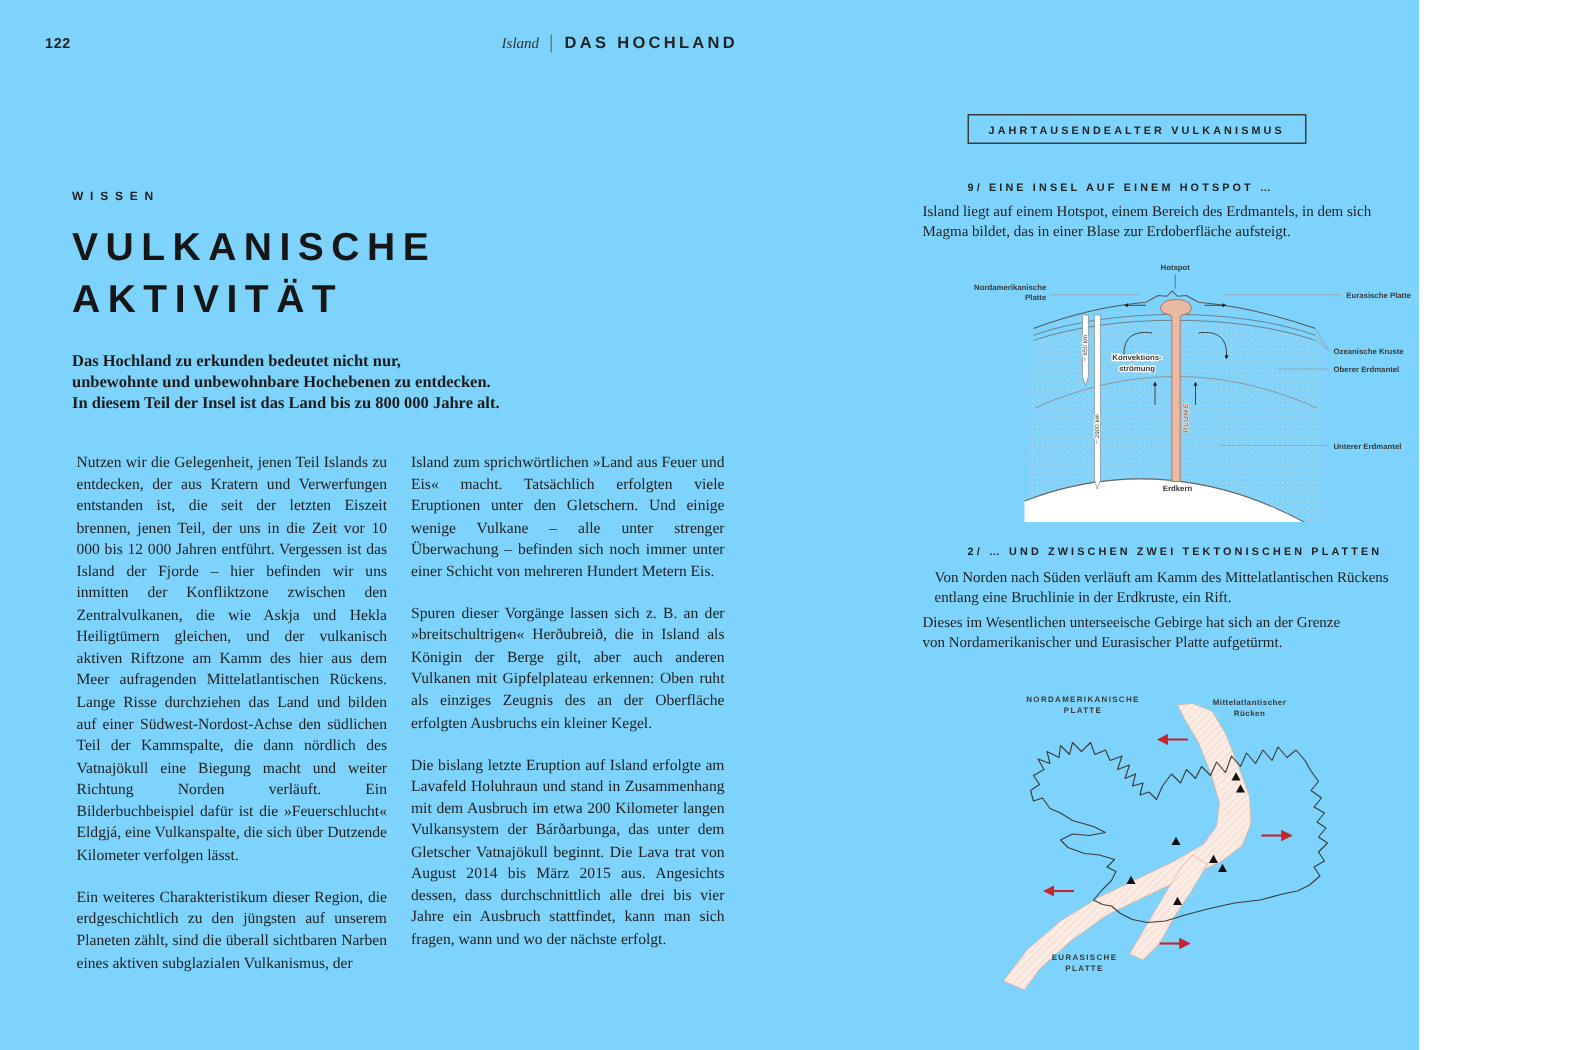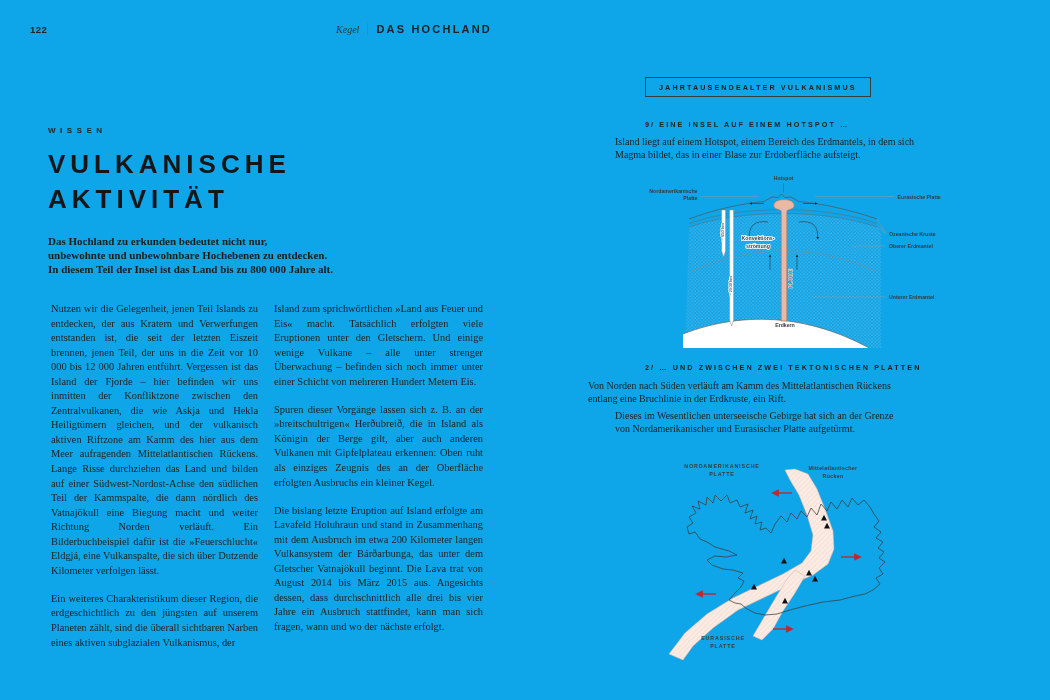--- a/index.html
+++ b/index.html
@@ -1,16 +1,16 @@
 <!DOCTYPE html>
 <html lang="de"><head>
 <meta charset="utf-8">
 <style>
   html,body{margin:0;padding:0;background:#fff;}
-  .spread{position:relative;width:1050px;height:700px;background:#0ea5e9;overflow:hidden;
+  .spread{position:relative;width:946px;height:700px;background:#7dd3fc;overflow:hidden;
           font-family:"Liberation Serif",serif;color:#1d1d1b;}
   .abs{position:absolute;}
   .center{text-align:left;}
 
   
   .pagenum{left:30px;top:24px;font-family:"Liberation Sans",sans-serif;font-weight:bold;
            font-size:9.5px;letter-spacing:.5px;color:#222;}
   .runhead{left:300px;top:23px;width:192px;display:flex;align-items:center;justify-content:flex-end;gap:8px;}
   .runhead .it{font-style:italic;font-size:10px;color:#333;}
   .runhead .bar{width:1px;height:12px;background:#777;}
@@ -33,38 +33,38 @@
   .boxwrap{left:645px;top:76px;width:290px;}
   .boxtitle{display:inline-block;border:1px solid #3c3c3c;padding:5px 13px 4px 13px;
             font-family:"Liberation Sans",sans-serif;font-weight:bold;font-size:7.2px;
             letter-spacing:2.1px;color:#222;}
   .secheading{font-family:"Liberation Sans",sans-serif;font-weight:bold;font-size:7.2px;
               letter-spacing:2.1px;color:#222;}
   .sh1{left:645px;top:120px;width:290px;}
   .sh2{left:645px;top:363px;width:290px;}
   .caption{font-size:10px;line-height:12.6px;color:#1f1f1f;}
   .cap1{left:615px;top:136px;width:350px;}
-  .cap2a{left:588px;top:380px;width:350px;}
+  .cap2a{left:623px;top:380px;width:350px;}
   .cap2b{left:615px;top:410px;width:350px;}
 
   svg text{font-family:"Liberation Sans",sans-serif;}
   .lbl{font-size:5.2px;font-weight:600;fill:#3a3a3a;}
   .lblhalo{paint-order:stroke;stroke:#ffffff;stroke-width:1.6px;}
   .tiny{font-size:4.2px;fill:#444;paint-order:stroke;stroke:#f7f7f7;stroke-width:1.5px;}
   .maplbl{font-size:5.3px;font-weight:600;fill:#3a3a3a;letter-spacing:.9px;}
   .ridgelbl{font-size:5.3px;font-weight:600;fill:#3a3a3a;letter-spacing:.3px;}
 </style>
 </head>
 <body>
 
 <div class="spread">
 
   <div class="abs pagenum">122</div>
   <div class="abs runhead">
-    <span class="it">Kegel</span>
+    <span class="it">Island</span>
     <span class="bar"></span>
     <span class="sec">DAS HOCHLAND</span>
   </div>
 
   <div class="abs kicker center">WISSEN</div>
   <div class="abs bigtitle center">
     <div>VULKANISCHE</div>
     <div>AKTIVITÄT</div>
   </div>
   <div class="abs intro center">

